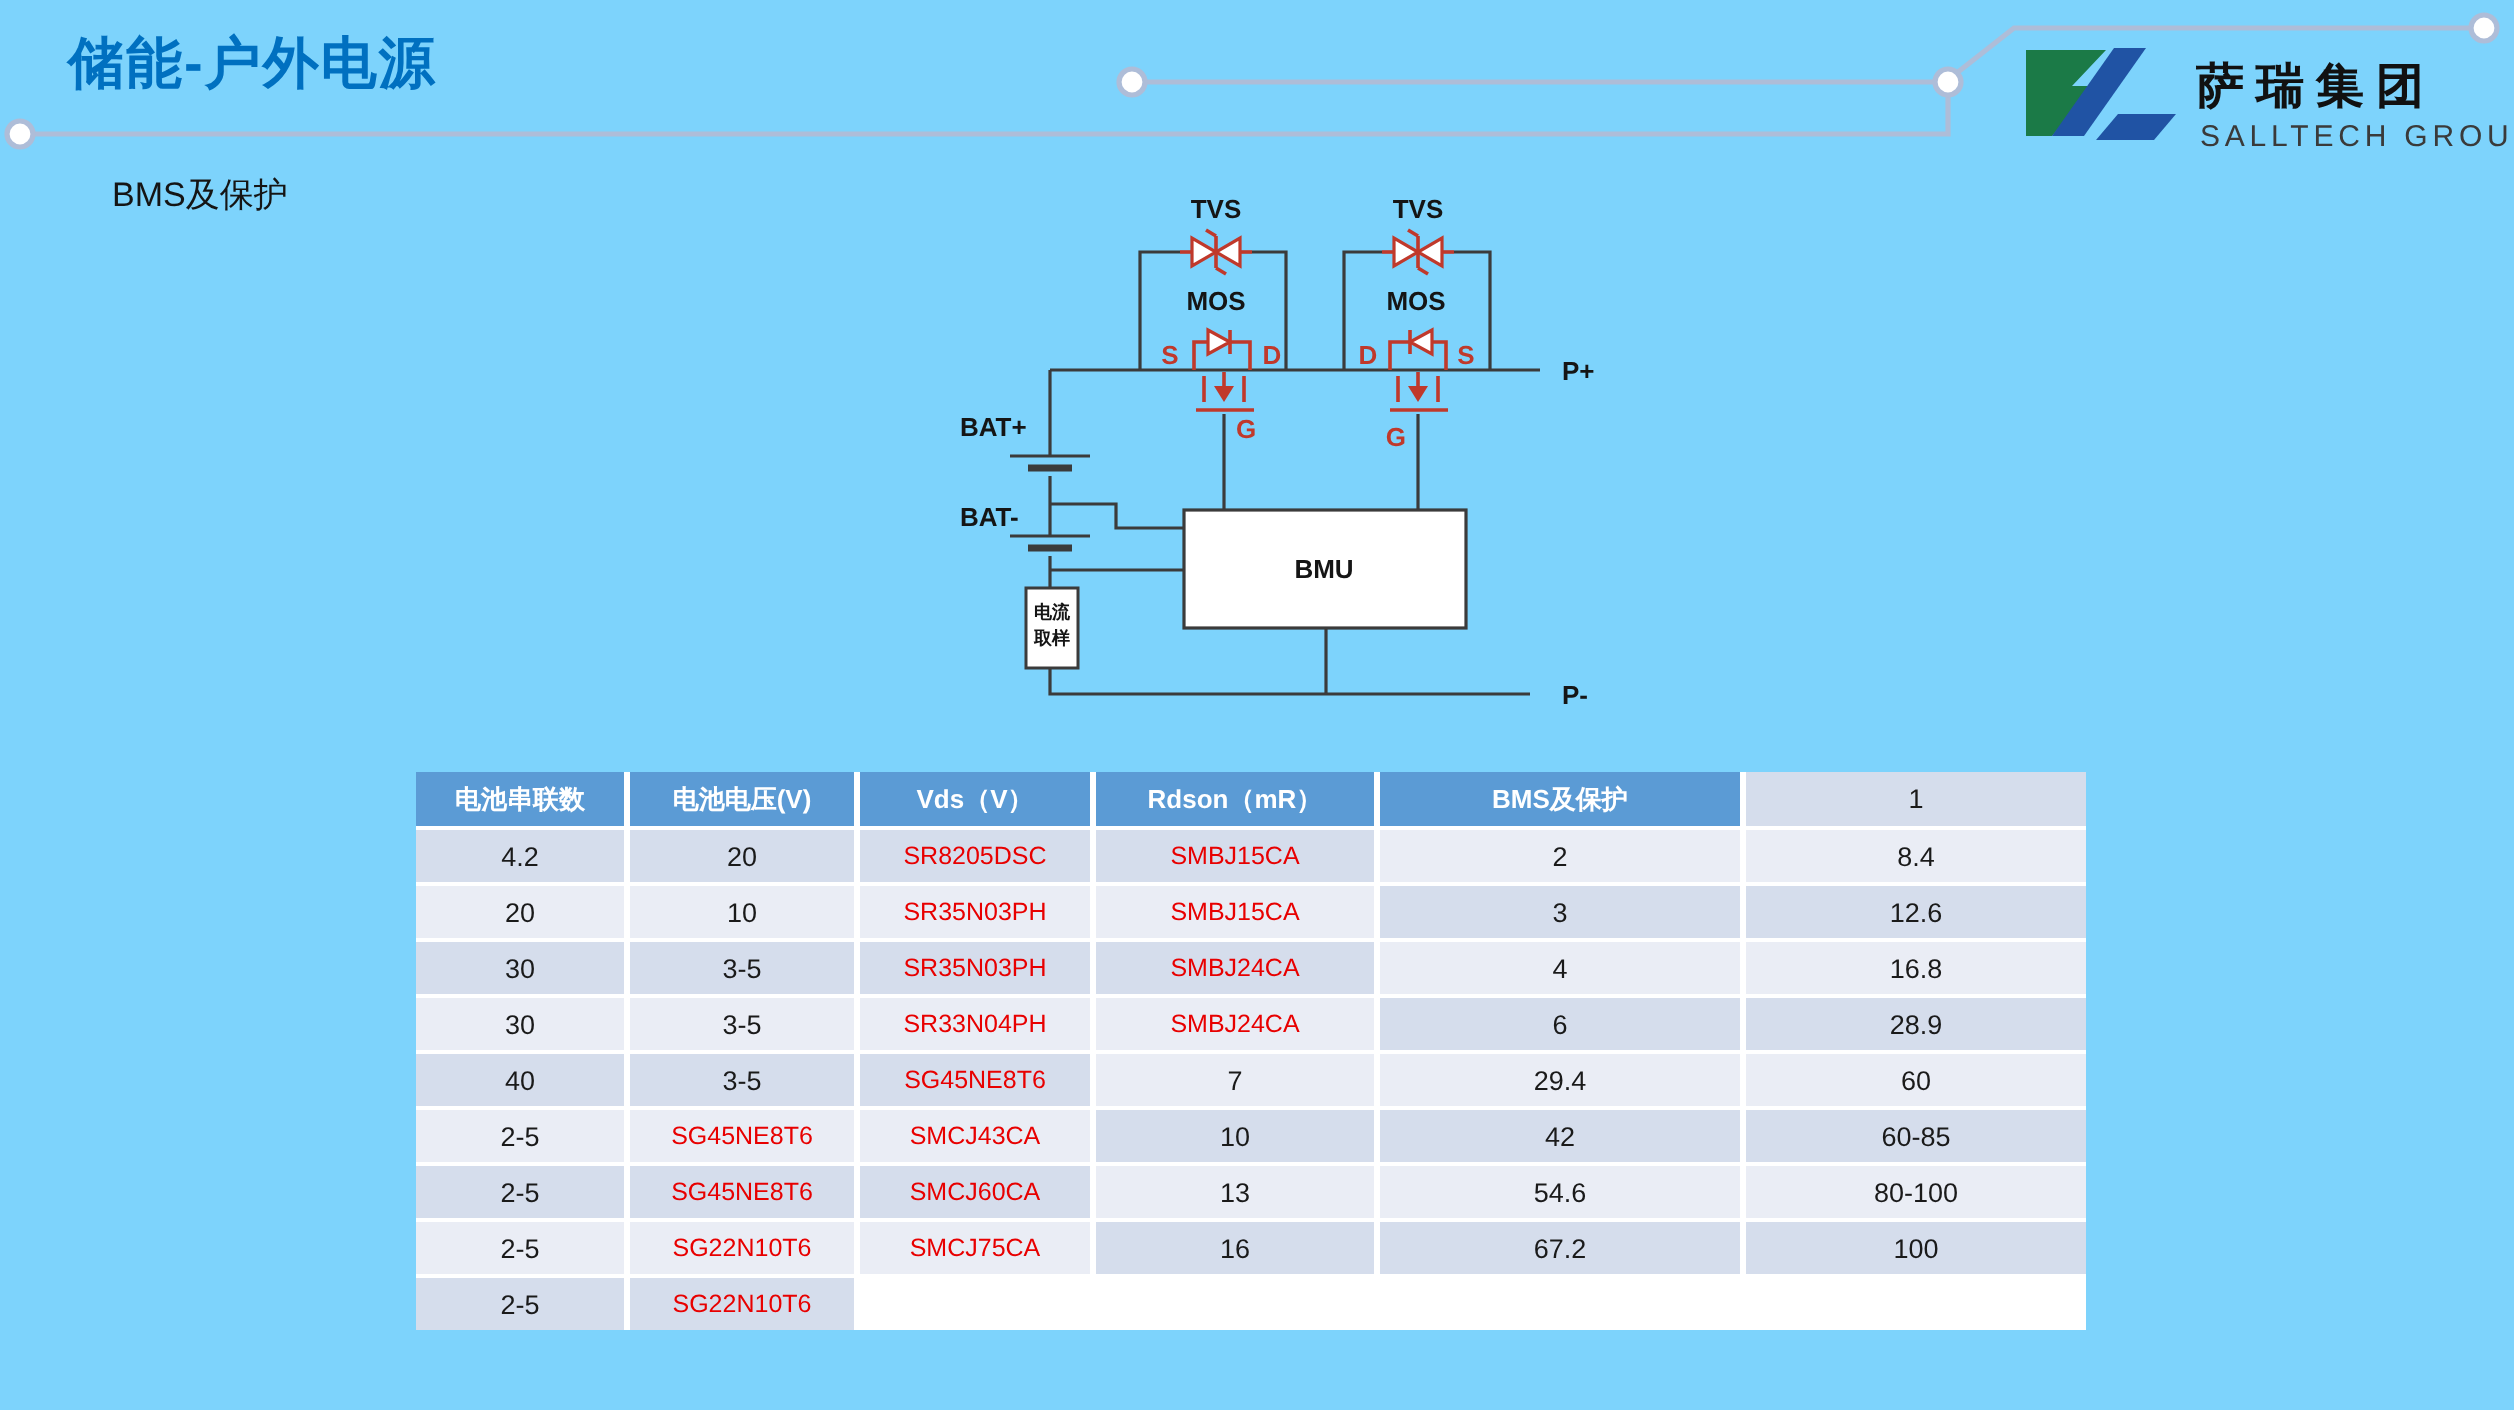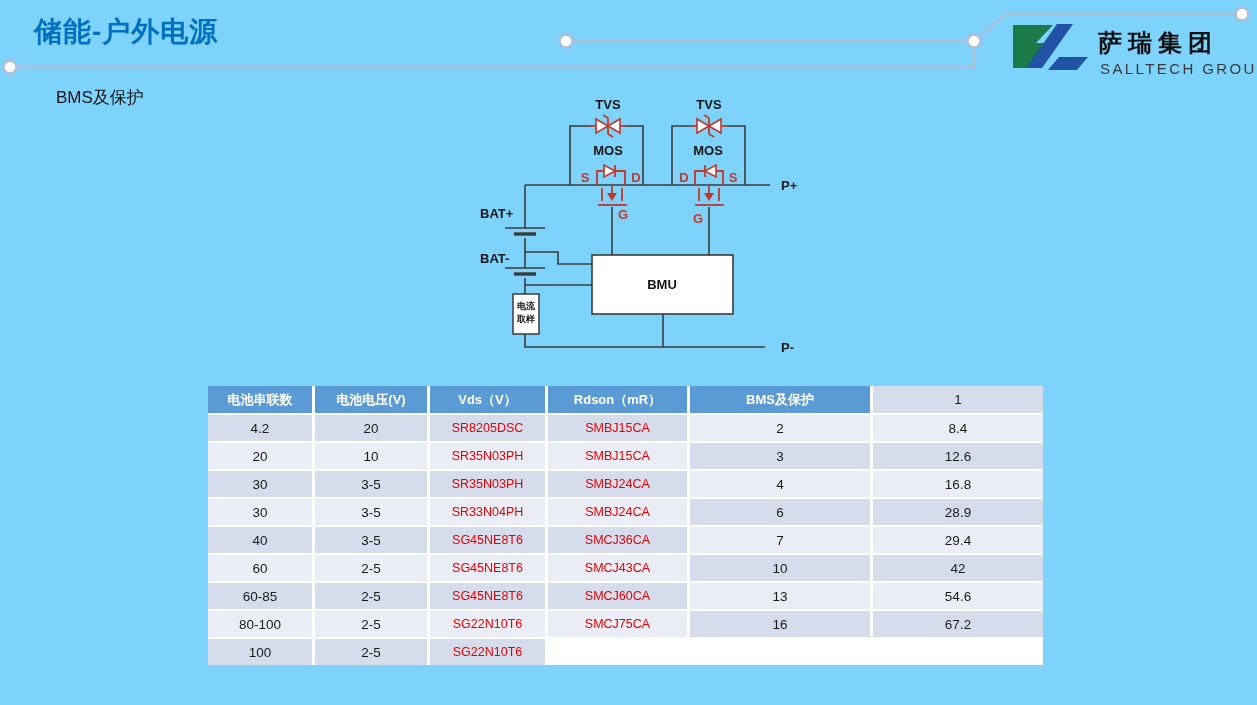--- a/index.html
+++ b/index.html
@@ -209,21 +209,20 @@
       <div class="td row-light">16.8</div>
       <div class="td row-light">30</div>
       <div class="td row-light">3-5</div>
       <div class="td row-light redcell">SR33N04PH</div>
       <div class="td row-light redcell">SMBJ24CA</div>
       <div class="td row-dark">6</div>
       <div class="td row-dark">28.9</div>
       <div class="td row-dark">40</div>
       <div class="td row-dark">3-5</div>
       <div class="td row-dark redcell">SG45NE8T6</div>
-      <div class="td row-dark redcell">SMCJ36CA</div>
       <div class="td row-light">7</div>
       <div class="td row-light">29.4</div>
       <div class="td row-light">60</div>
       <div class="td row-light">2-5</div>
       <div class="td row-light redcell">SG45NE8T6</div>
       <div class="td row-light redcell">SMCJ43CA</div>
       <div class="td row-dark">10</div>
       <div class="td row-dark">42</div>
       <div class="td row-dark">60-85</div>
       <div class="td row-dark">2-5</div>

